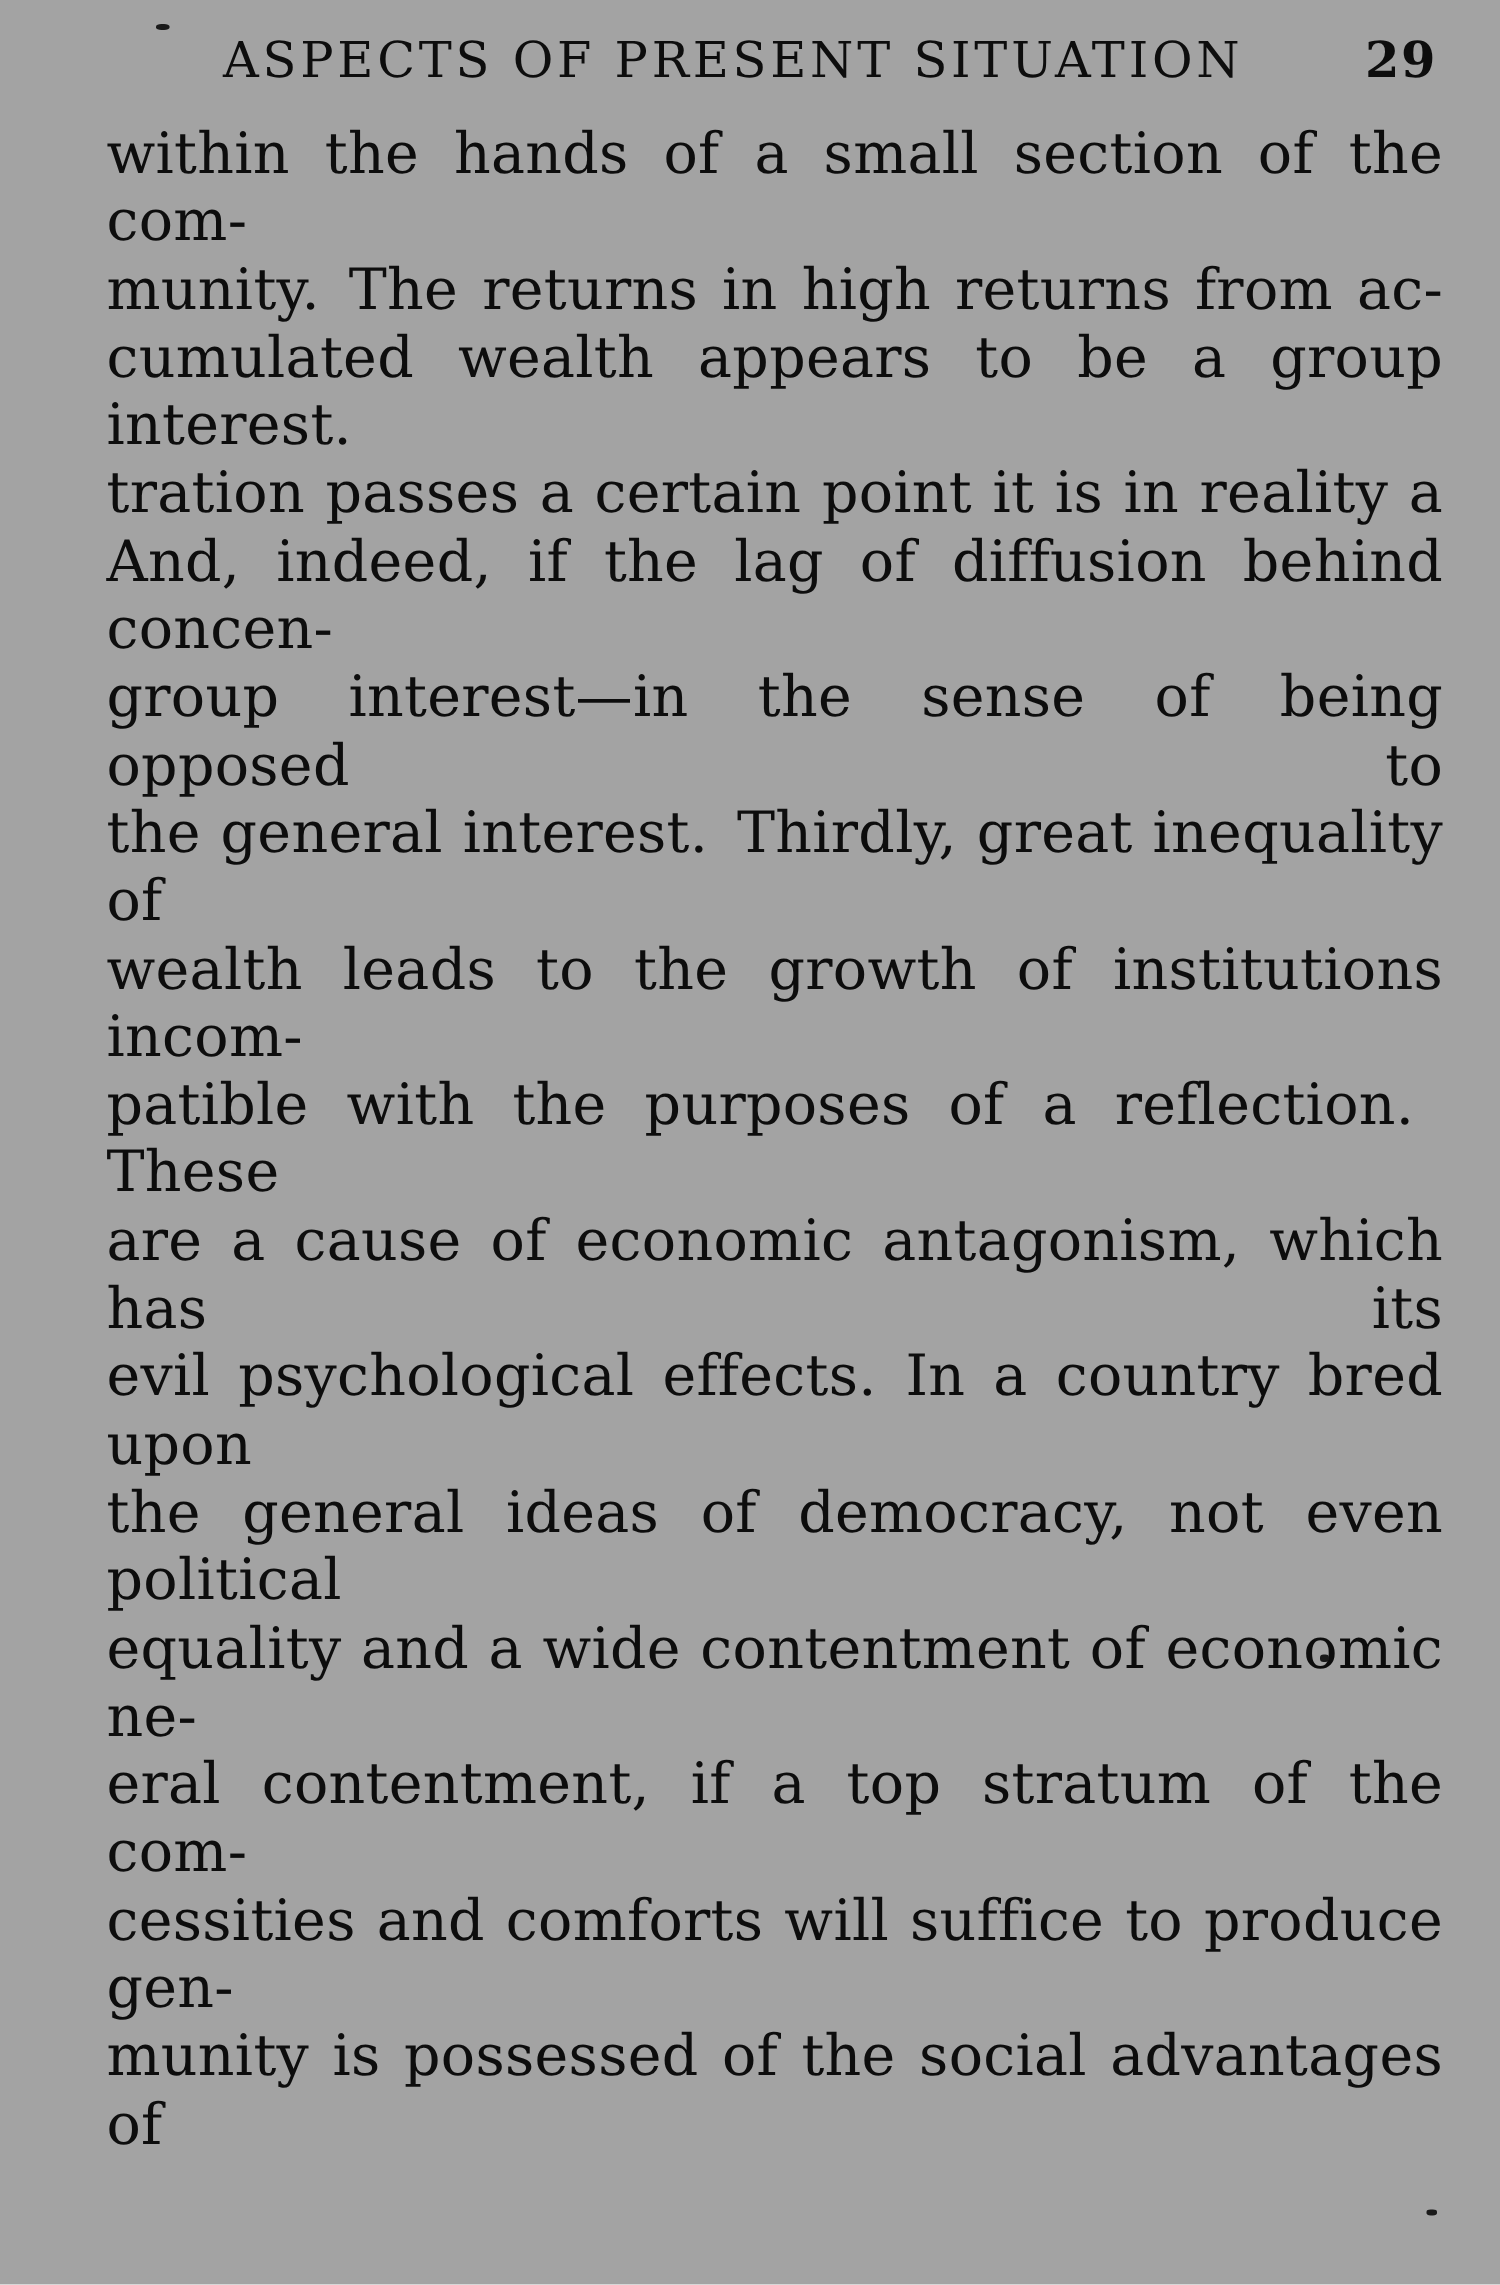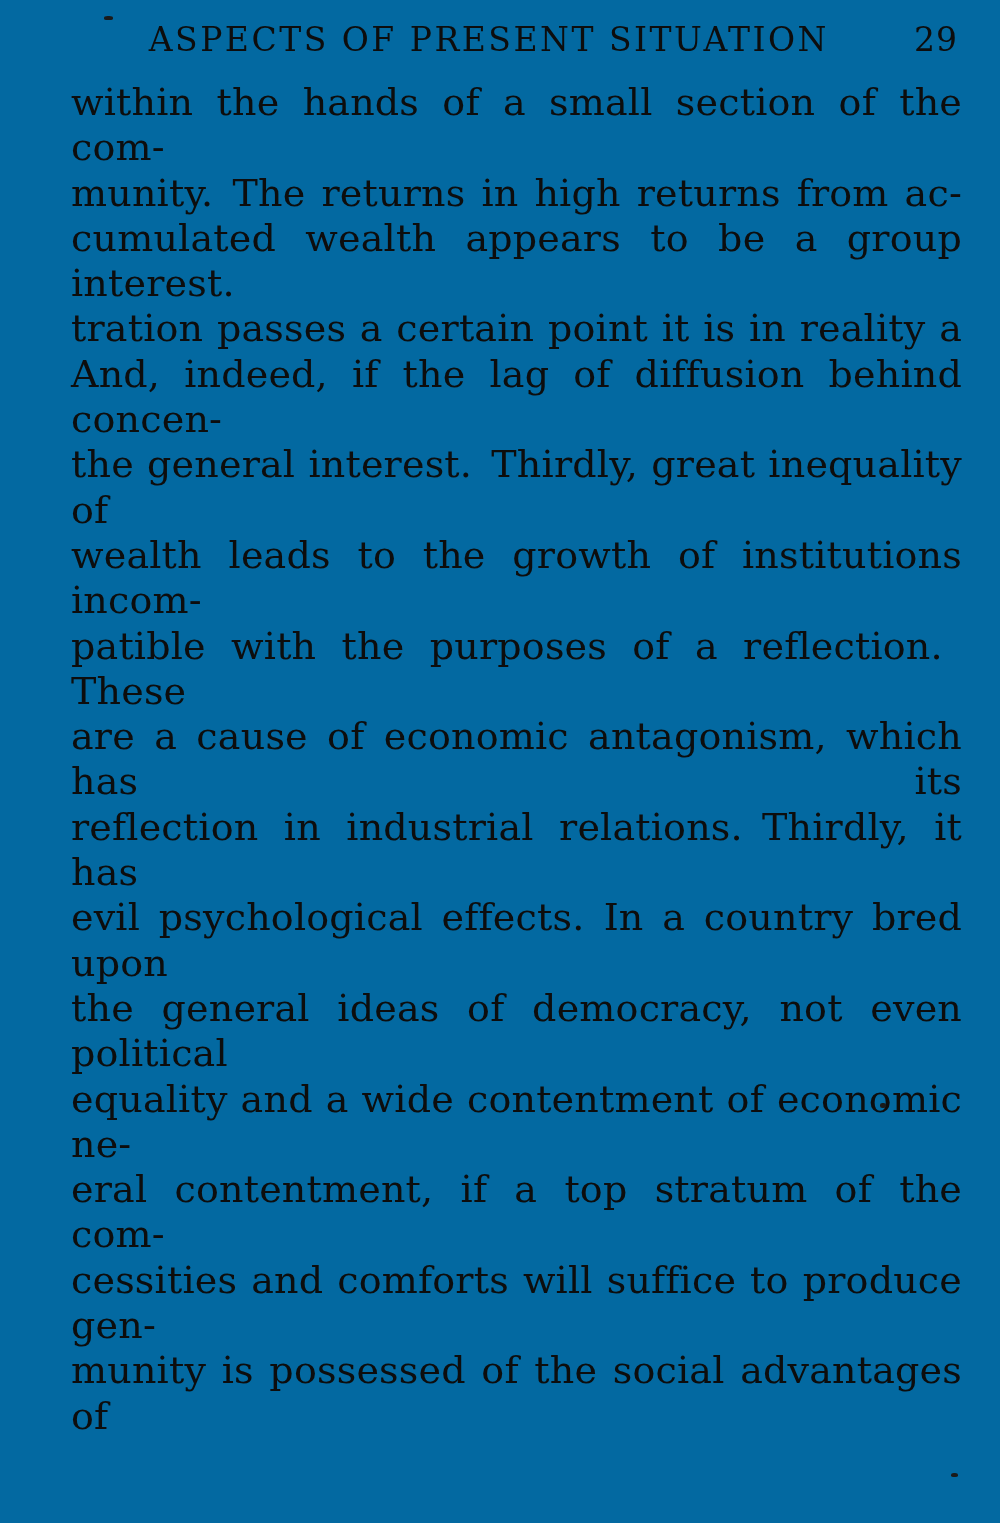--- a/index.html
+++ b/index.html
@@ -4,21 +4,21 @@
 <style>
   html, body {
     margin: 0;
     padding: 0;
     background: #ffffff;
   }
   #page {
     position: relative;
     width: 1000px;
     height: 1523px;
-    background: #0369a1;
+    background: #a3a3a3;
     color: #0d0d0d;
     font-family: "DejaVu Serif", "Liberation Serif", serif;
     overflow: hidden;
   }
   .running-head {
     position: absolute;
     top: 20px;
     left: 72px;
     right: 40px;
     height: 40px;
@@ -32,20 +32,21 @@
     letter-spacing: 2.5px;
     white-space: nowrap;
     font-weight: 500;
   }
   .running-head .pageno {
     position: absolute;
     right: 2px;
     top: 0;
     font-size: 33px;
     letter-spacing: 1px;
+    font-weight: bold;
   }
   .body-text {
     position: absolute;
     top: 80px;
     left: 71px;
     width: 891px;
   }
   .para { margin: 0; padding: 0; }
   .line {
     font-size: 38px;
@@ -75,25 +76,25 @@
     <div class="pageno">29</div>
   </div>
 
   <div class="body-text">
     <div class="para">
       <div class="line">within the hands of a small section of the com-</div>
       <div class="line">munity. The returns in high returns from ac-</div>
       <div class="line">cumulated wealth appears to be a group interest.</div>
       <div class="line">tration passes a certain point it is in reality a</div>
       <div class="line">And, indeed, if the lag of diffusion behind concen-</div>
+      <div class="line">group interest—in the sense of being opposed to</div>
       <div class="line">the general interest. Thirdly, great inequality of</div>
       <div class="line">wealth leads to the growth of institutions incom-</div>
       <div class="line">patible with the purposes of a reflection. These</div>
       <div class="line">are a cause of economic antagonism, which has its</div>
-      <div class="line">reflection in industrial relations. Thirdly, it has</div>
       <div class="line">evil psychological effects. In a country bred upon</div>
       <div class="line">the general ideas of democracy, not even political</div>
       <div class="line">equality and a wide contentment of economic ne-</div>
       <div class="line">eral contentment, if a top stratum of the com-</div>
       <div class="line">cessities and comforts will suffice to produce gen-</div>
       <div class="line">munity is possessed of the social advantages of</div>
 
     </div>
 
   </div>

